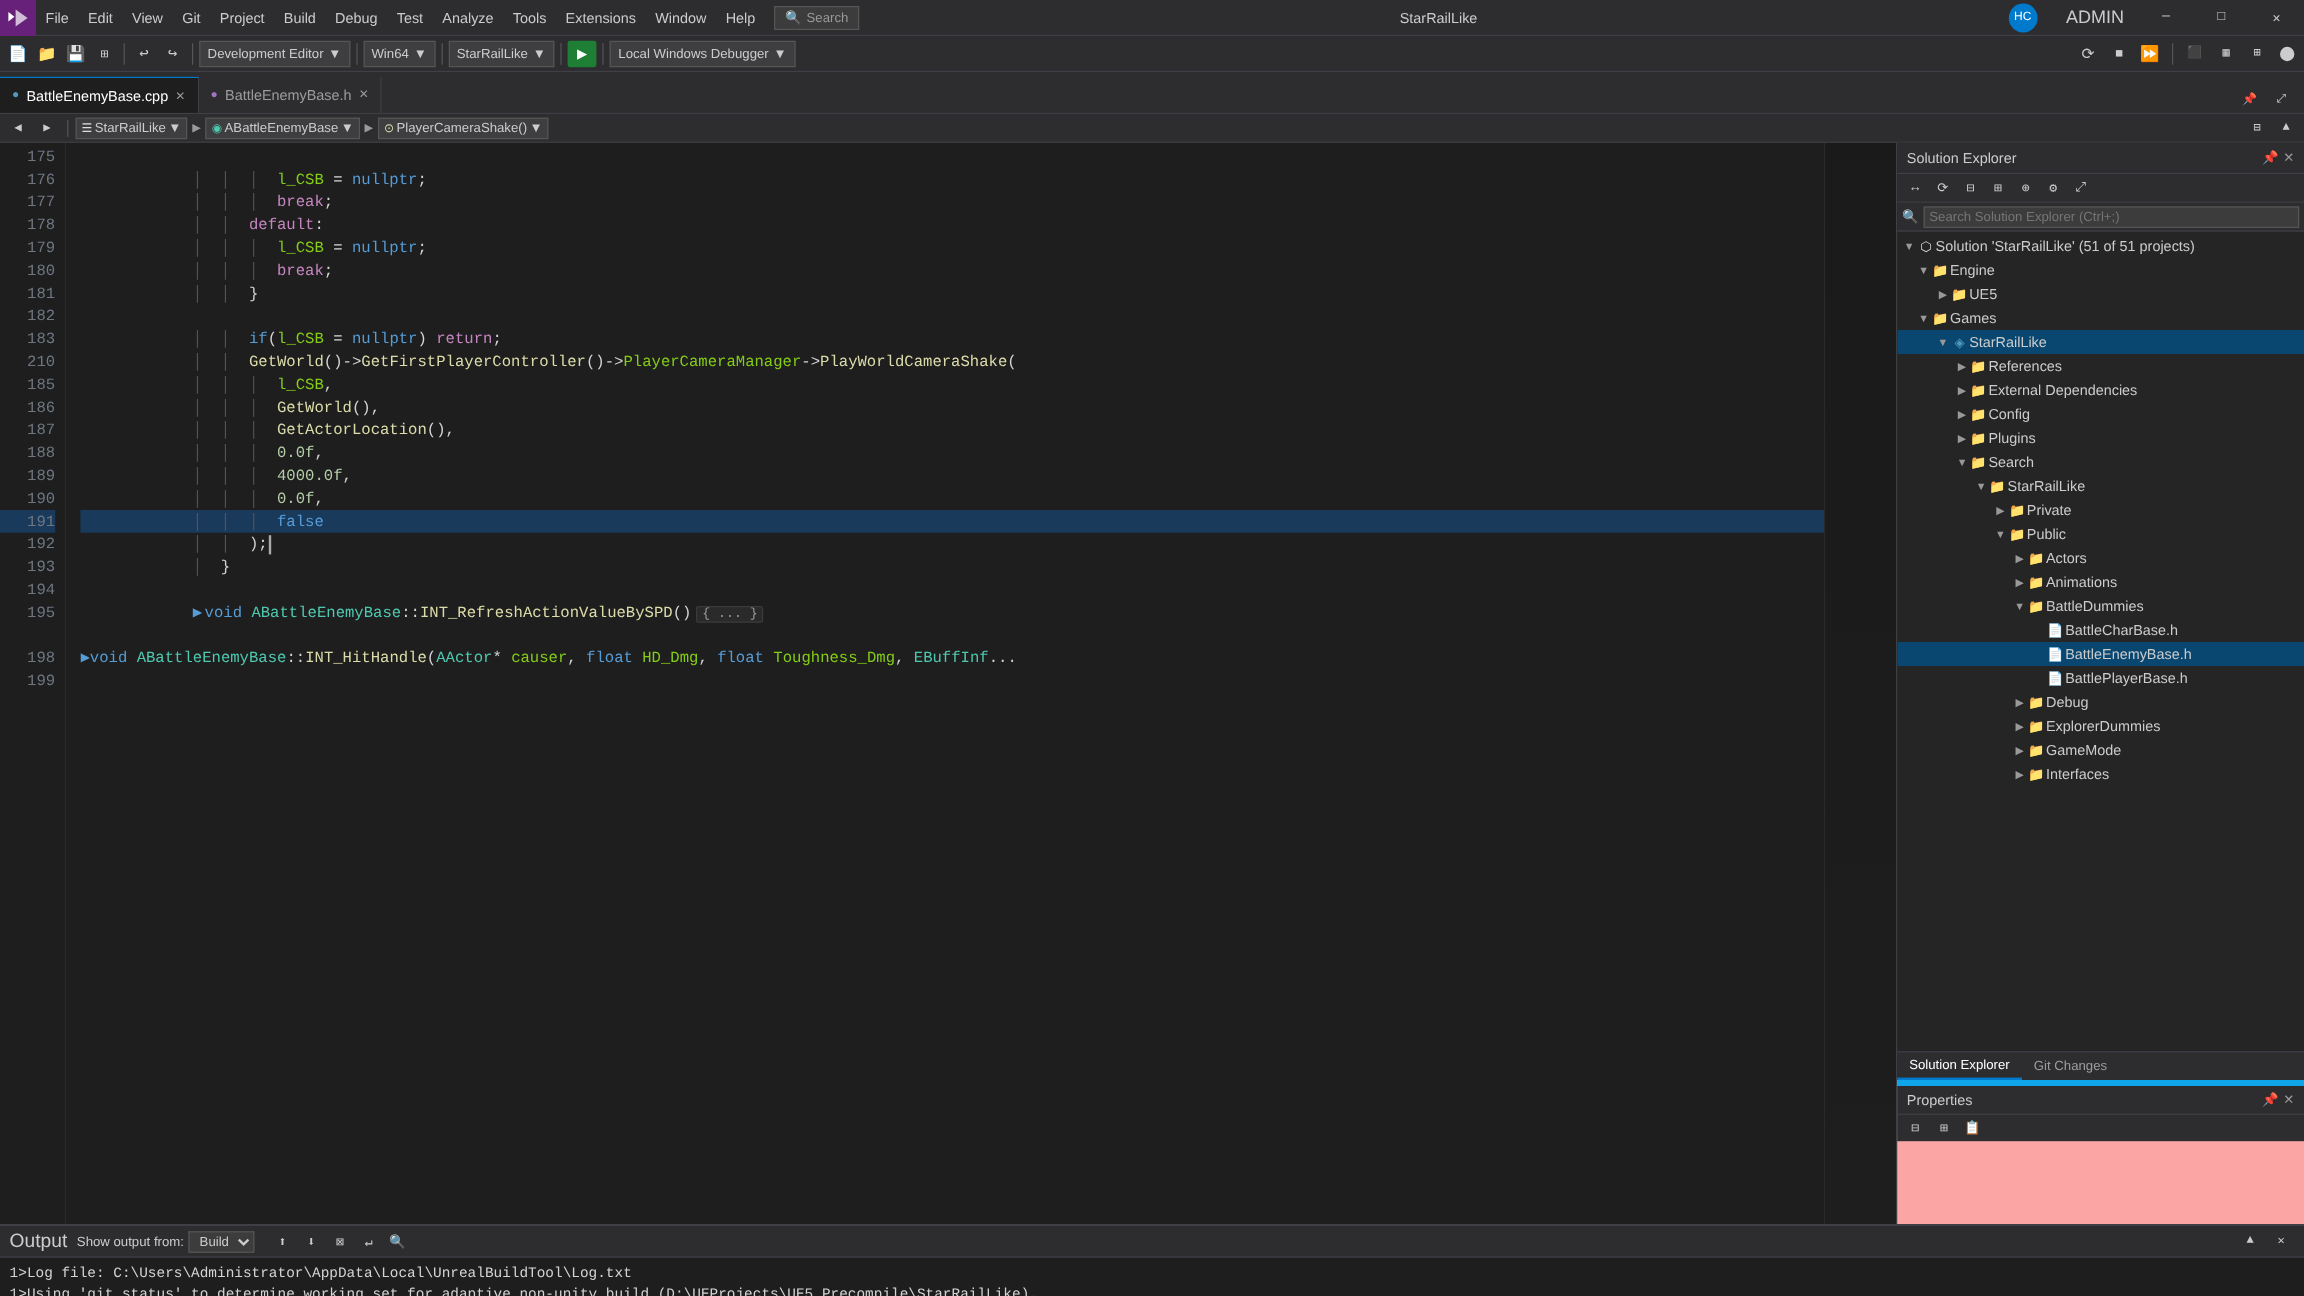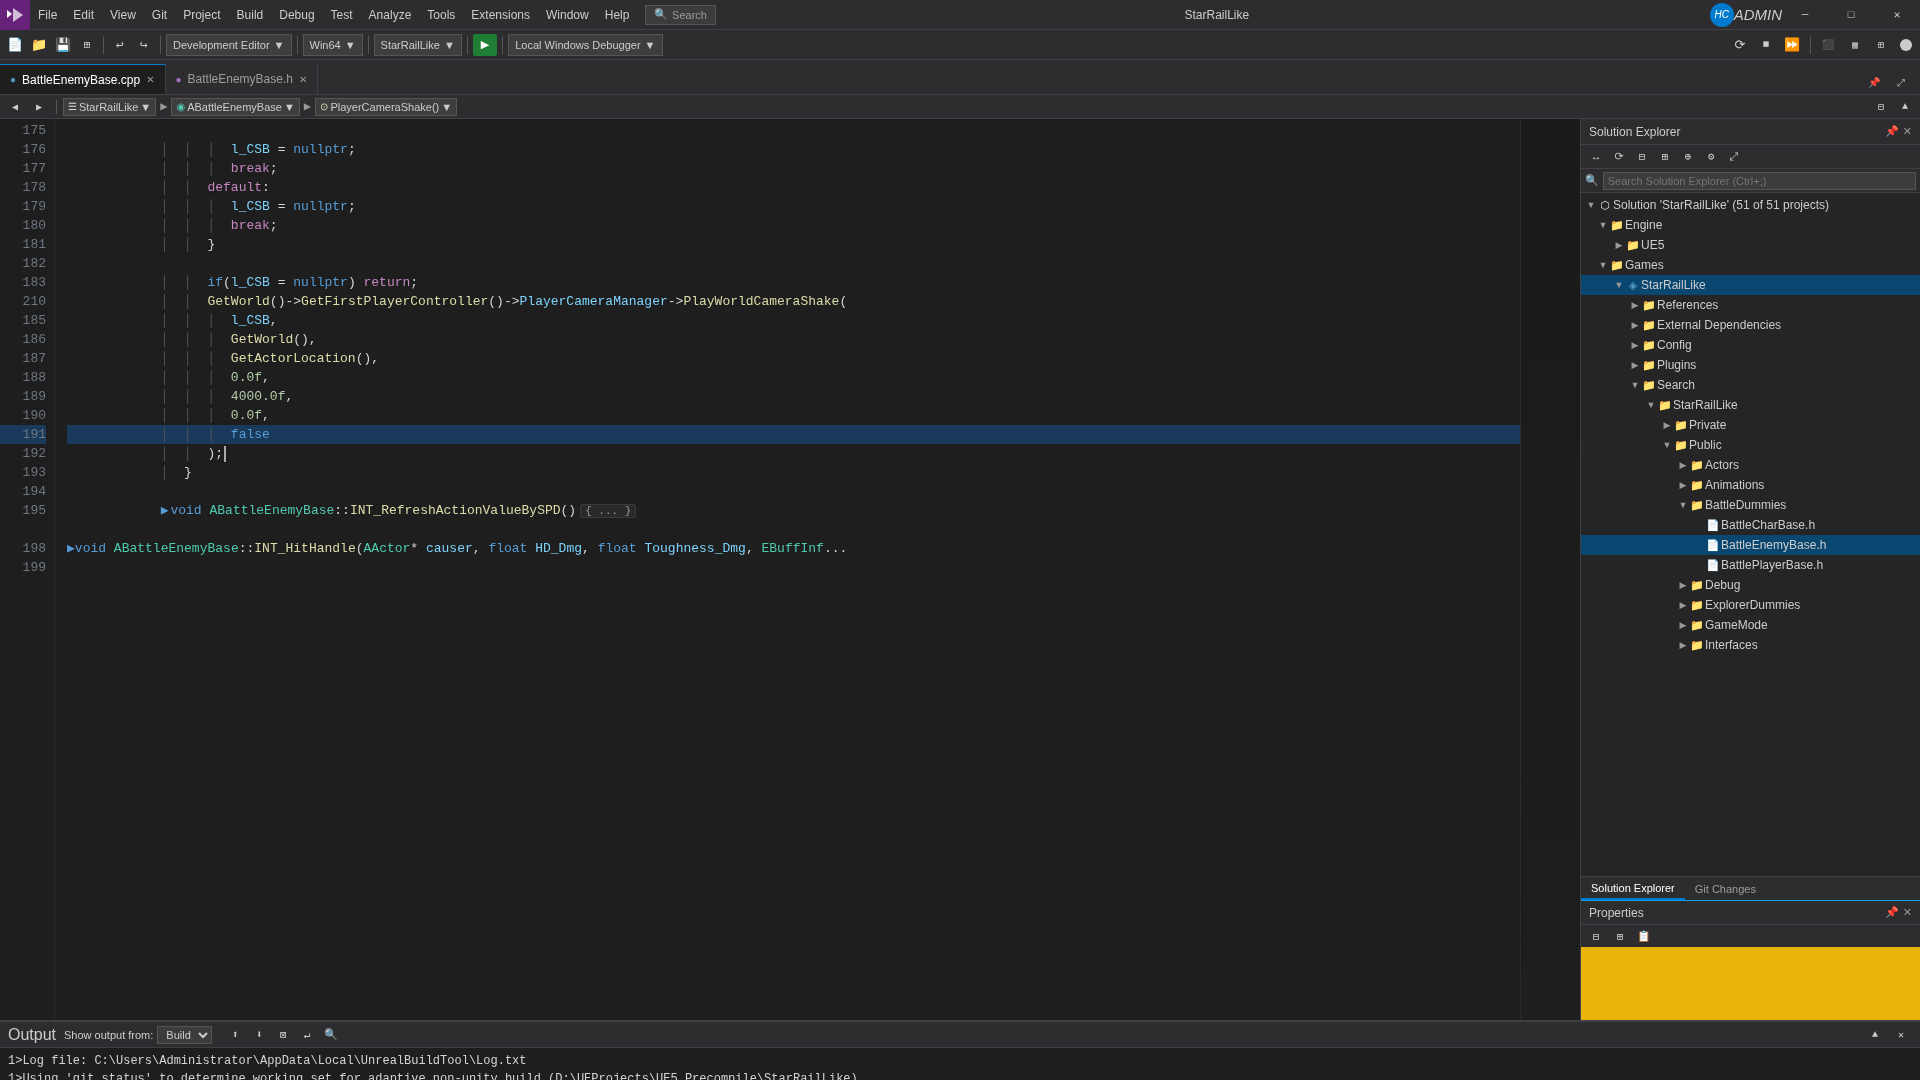--- a/index.html
+++ b/index.html
@@ -72,38 +72,38 @@
     #code-content { flex: 1; overflow: hidden; padding: 2px 0 0 12px; line-height: 19px; font-size: 13px; }
 
     .code-line { white-space: pre; display: block; height: 19px; line-height: 19px; }
 
     
     .kw { color: #569cd6; }
     .kw2 { color: #c586c0; }
     .fn { color: #dcdcaa; }
     .num { color: #b5cea8; }
     .cls { color: #4ec9b0; }
-    .var { color: #7dd3fc; }
+    .var { color: #84cc16; }
     .op { color: #d4d4d4; }
 
     
     #solution-explorer { width: 340px; background: #252526; border-left: 1px solid #3f3f46; display: flex; flex-direction: column; flex-shrink: 0; }
     #se-header { height: 26px; background: #2d2d30; display: flex; align-items: center; padding: 0 8px; font-size: 12px; color: #ccc; font-family: 'Segoe UI', sans-serif; border-bottom: 1px solid #3f3f46; justify-content: space-between; }
     #se-toolbar { height: 24px; background: #2d2d30; display: flex; align-items: center; padding: 0 4px; border-bottom: 1px solid #3f3f46; gap: 1px; }
     #se-search { height: 24px; display: flex; align-items: center; padding: 0 4px; border-bottom: 1px solid #3f3f46; background: #2d2d30; }
     #se-search input { flex: 1; height: 18px; background: #3c3c3c; border: 1px solid #555; color: #ccc; padding: 0 4px; font-size: 11px; font-family: 'Segoe UI', sans-serif; outline: none; }
     #se-tree { flex: 1; overflow-y: auto; overflow-x: hidden; padding: 2px 0; }
     .tree-item { height: 20px; display: flex; align-items: center; padding-left: 4px; cursor: pointer; color: #ccc; font-size: 12px; font-family: 'Segoe UI', sans-serif; white-space: nowrap; }
     .tree-item.selected { background: #094771; }
     .tree-icon { width: 16px; height: 16px; display: flex; align-items: center; justify-content: center; font-size: 11px; flex-shrink: 0; }
     .tree-arrow { width: 12px; display: flex; align-items: center; justify-content: center; font-size: 9px; color: #999; flex-shrink: 0; }
     .folder-color { color: #dcb67a; }
 
     
-    #properties-panel { height: 120px; background: #eab308; border-top: 1px solid #0ea5e9; }
+    #properties-panel { height: 120px; background: #fca5a5; border-top: 5px solid #0ea5e9; }
     #prop-header { height: 24px; background: #2d2d30; display: flex; align-items: center; padding: 0 8px; font-size: 12px; color: #ccc; font-family: 'Segoe UI', sans-serif; border-bottom: 1px solid #3f3f46; justify-content: space-between; }
     #prop-toolbar { height: 22px; background: #2d2d30; display: flex; align-items: center; padding: 0 4px; gap: 2px; }
 
     
     #output-panel { height: 160px; background: #1e1e1e; border-top: 2px solid #3f3f46; display: flex; flex-direction: column; }
     #output-header { height: 26px; background: #2d2d30; display: flex; align-items: center; padding: 0 8px; gap: 8px; border-bottom: 1px solid #3f3f46; }
     #output-title { font-size: 16px; color: #ccc; font-family: 'Segoe UI', sans-serif; }
     #output-from { display: flex; align-items: center; gap: 4px; font-family: 'Segoe UI', sans-serif; font-size: 11px; color: #ccc; }
     #output-from select { background: #3c3c3c; border: 1px solid #555; color: #ccc; font-size: 11px; padding: 0 4px; height: 18px; outline: none; font-family: 'Segoe UI', sans-serif; }
     #output-content { flex: 1; overflow: hidden; padding: 4px 8px; font-size: 12px; line-height: 18px; color: #d4d4d4; }
@@ -143,21 +143,21 @@
 
   <div style="display:flex;align-items:center;background:#3c3c3c;border:1px solid #555;height:20px;padding:0 8px;gap:4px;margin:0 8px;">
     <span style="color:#999;font-size:11px;">🔍</span>
     <span style="color:#999;font-size:11px;font-family:Segoe UI,sans-serif;">Search</span>
   </div>
 
   <div class="title-center">
     <span>StarRailLike</span>
   </div>
 
-  <div style="display:flex;align-items:center;gap:0;margin-right:0;font-style:italic;">
+  <div style="display:flex;align-items:center;gap:24px;margin-right:12px;">
     <div style="width:24px;height:24px;background:#007acc;border-radius:50%;display:flex;align-items:center;justify-content:center;color:white;font-size:10px;font-family:Segoe UI,sans-serif;">HC</div>
     <span style="color:#ccc;font-size:15px;font-family:Segoe UI,sans-serif;">ADMIN</span>
   </div>
 
   <div class="win-controls">
     <div class="win-btn">─</div>
     <div class="win-btn">□</div>
     <div class="win-btn close">✕</div>
   </div>
 </div>

